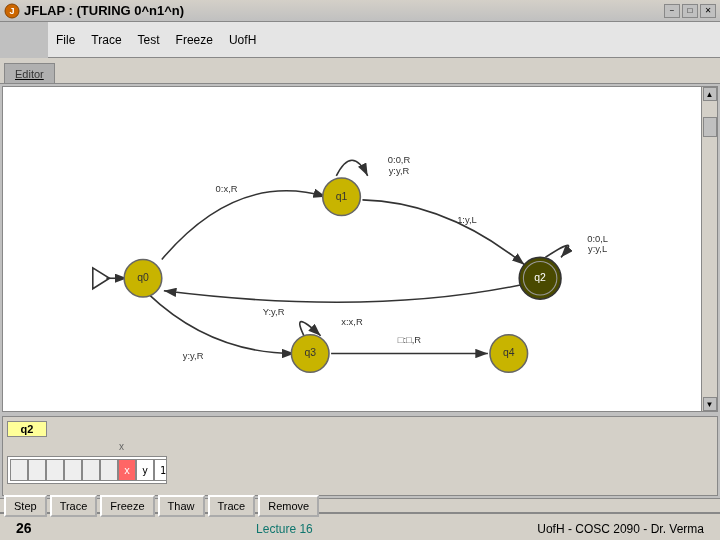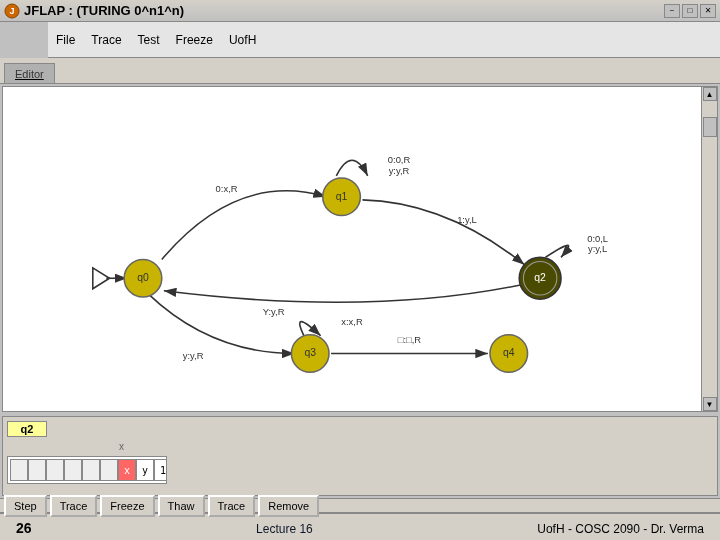--- a/index.html
+++ b/index.html
@@ -232,21 +232,21 @@
       padding: 4px 16px;
       height: 28px;
     }
     .footer-left {
       font-size: 14px;
       font-weight: bold;
       color: #000;
     }
     .footer-center {
       font-size: 12px;
-      color: #0f172a;
+      color: #0f766e;
     }
     .footer-right {
       font-size: 12px;
       color: #000;
     }
 
     
     .state-circle {
       fill: #c8b400;
       stroke: #666;

